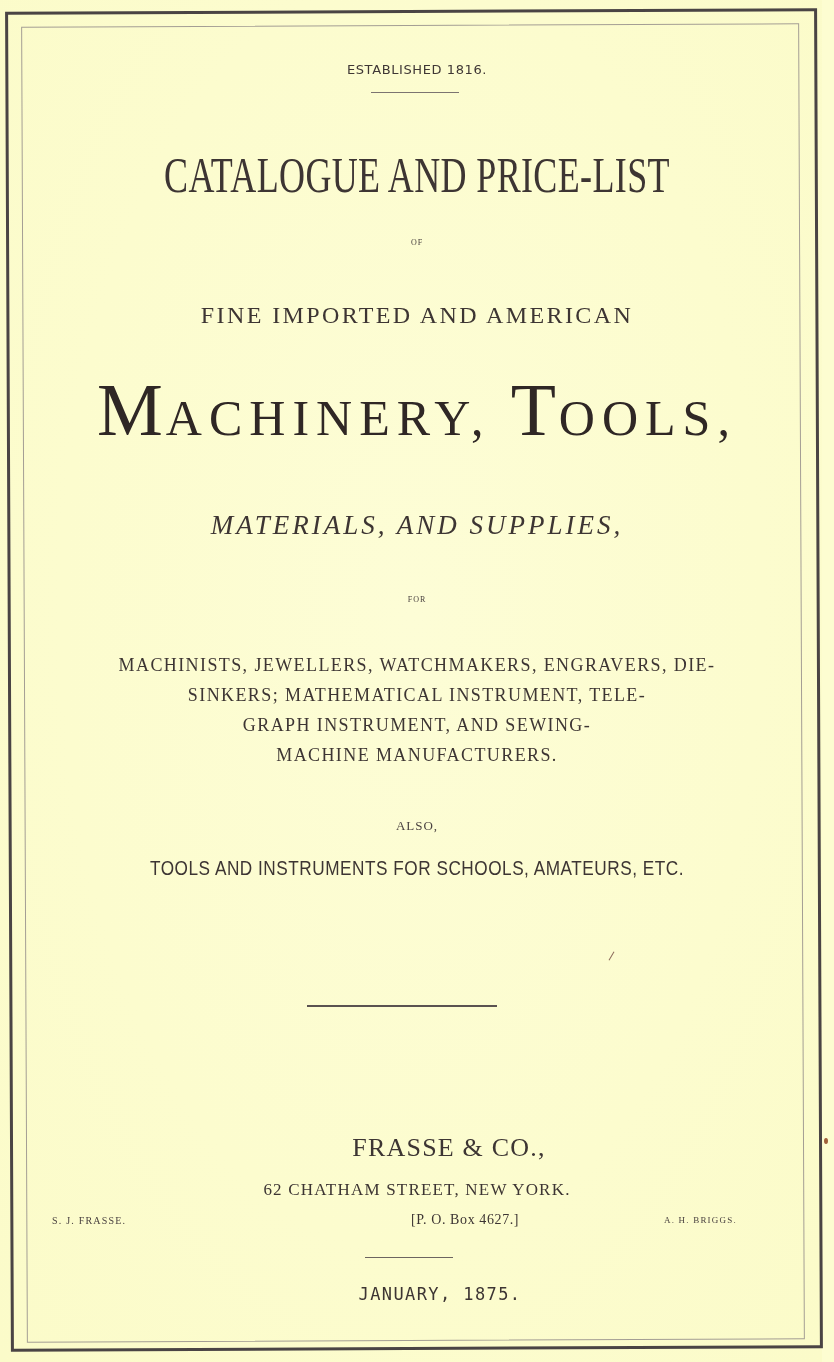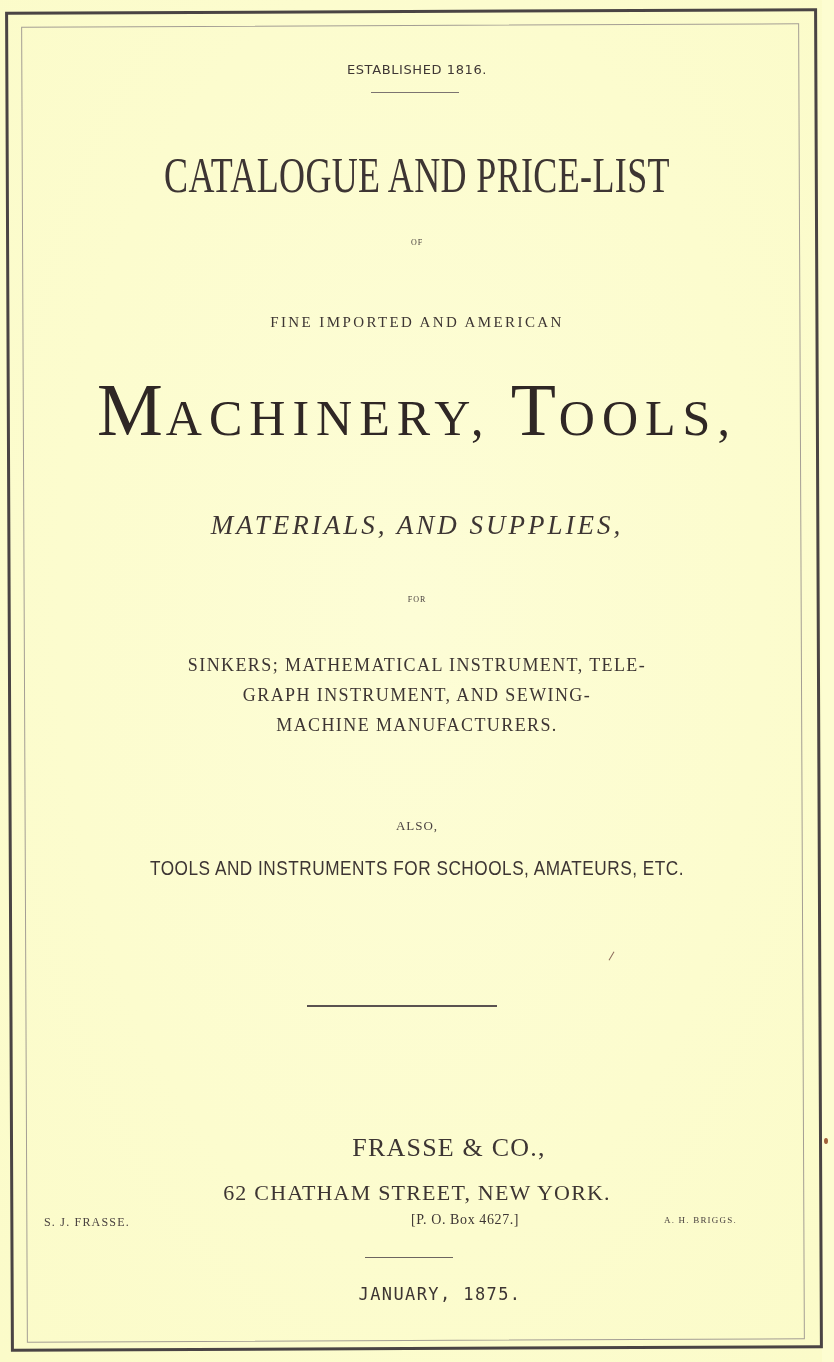--- a/index.html
+++ b/index.html
@@ -69,22 +69,22 @@
       transform-origin: 50% 50%;
       color: #3d3533;
     }
     .of {
       top: 238px;
       font-size: 8px;
       letter-spacing: 1px;
       color: #4a4240;
     }
     .fine {
-      top: 314px;
-      font-size: 15px;
+      top: 302px;
+      font-size: 24px;
       letter-spacing: 2.4px;
       color: #3d3533;
     }
     .machinery {
       top: 368px;
       font-size: 74px;
       letter-spacing: 3px;
       color: #2f2725;
     }
     .machinery .sc {
@@ -130,35 +130,35 @@
     .rule-2 { left: 307px; top: 1005px; width: 190px; height: 1.5px; background: #5a5250; }
     .firm {
       top: 1133px;
       font-size: 26px;
       letter-spacing: 1.2px;
       color: #3d3533;
       margin-left: 32px;
     }
     .address {
       top: 1180px;
-      font-size: 22px;
+      font-size: 17px;
       letter-spacing: 1.2px;
       color: #3d3533;
     }
     .pobox {
       top: 1212px;
       font-size: 14px;
       letter-spacing: 0.6px;
       color: #3d3533;
       margin-left: 48px;
     }
     .partner-left {
       position: absolute;
-      left: 44px; top: 1215px;
-      font-size: 12px;
+      left: 52px; top: 1215px;
+      font-size: 10px;
       letter-spacing: 1.2px;
       color: #4a4240;
     }
     .partner-right {
       position: absolute;
       left: 664px; top: 1215px;
       font-size: 9px;
       letter-spacing: 1.2px;
       color: #4a4240;
     }
@@ -204,20 +204,21 @@
   <div class="line machinery">
     <span>M</span><span class="sc">ACHINERY,</span>
     <span>T</span><span class="sc">OOLS,</span>
   </div>
 
   <div class="line materials">MATERIALS, AND SUPPLIES,</div>
 
   <div class="line for">FOR</div>
 
   <div class="line trades">
+    <div>MACHINISTS, JEWELLERS, WATCHMAKERS, ENGRAVERS, DIE-</div>
     <div>SINKERS; MATHEMATICAL INSTRUMENT, TELE-</div>
     <div>GRAPH INSTRUMENT, AND SEWING-</div>
     <div>MACHINE MANUFACTURERS.</div>
   </div>
 
   <div class="line also">ALSO,</div>
   <div class="line tools-schools">TOOLS AND INSTRUMENTS FOR SCHOOLS, AMATEURS, ETC.</div>
 
   <div class="mark"></div>
 

